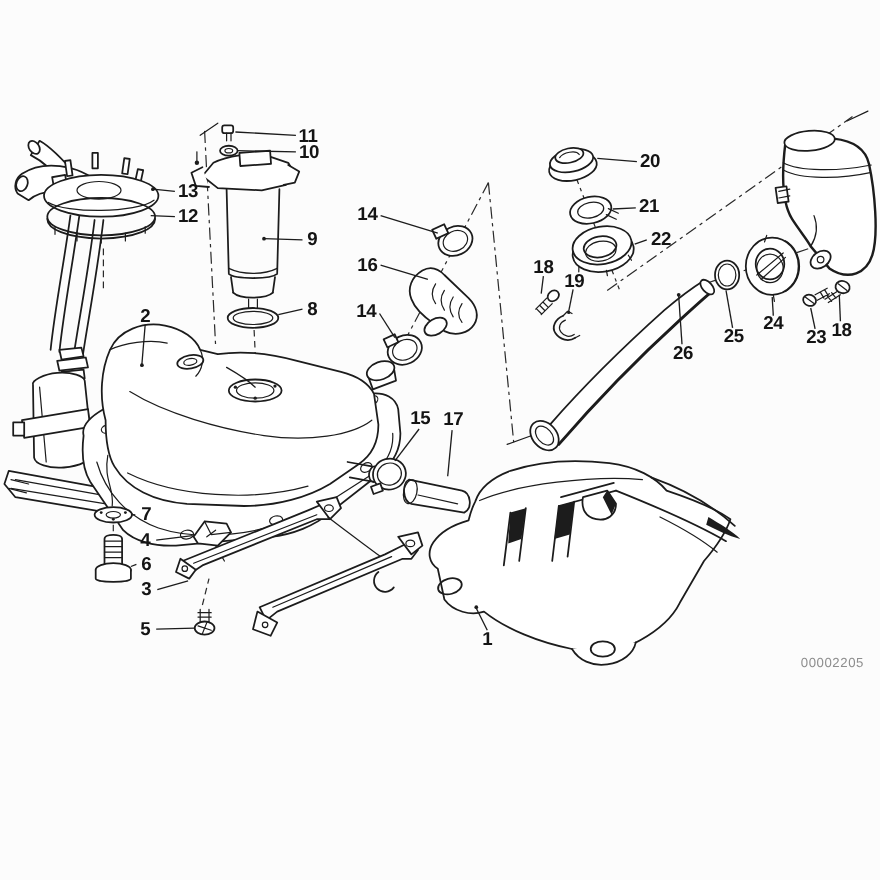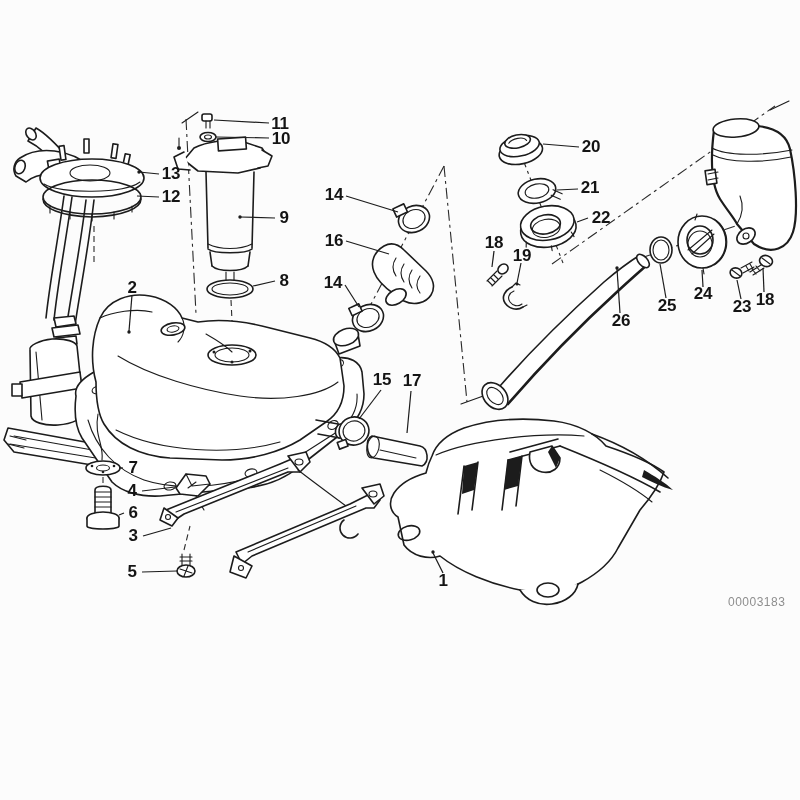--- a/index.html
+++ b/index.html
@@ -330,20 +330,20 @@
       <text class="callout" x="591" y="152">20</text>
       <text class="callout" x="590" y="193">21</text>
       <text class="callout" x="601" y="223">22</text>
       <text class="callout" x="742" y="312">23</text>
       <text class="callout" x="703" y="299">24</text>
       <text class="callout" x="667" y="311">25</text>
       <text class="callout" x="621" y="326">26</text>
     </g>
   </svg>
 
-  <div id="watermark">00003183</div>
+  <div id="watermark">00002205</div>
 
   <div id="footer">
     
     
   </div>
 
 </div>
 
 </body></html>

